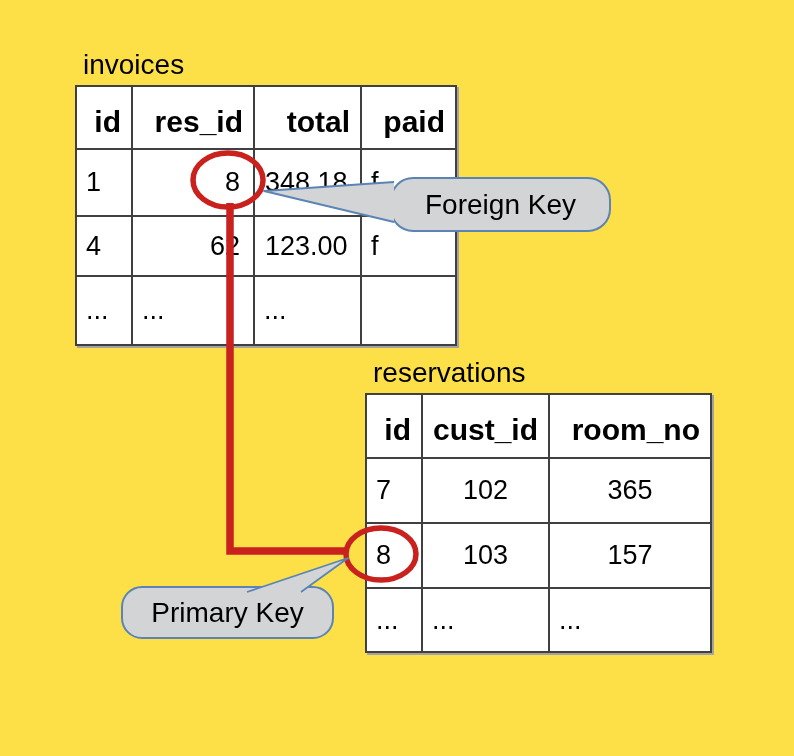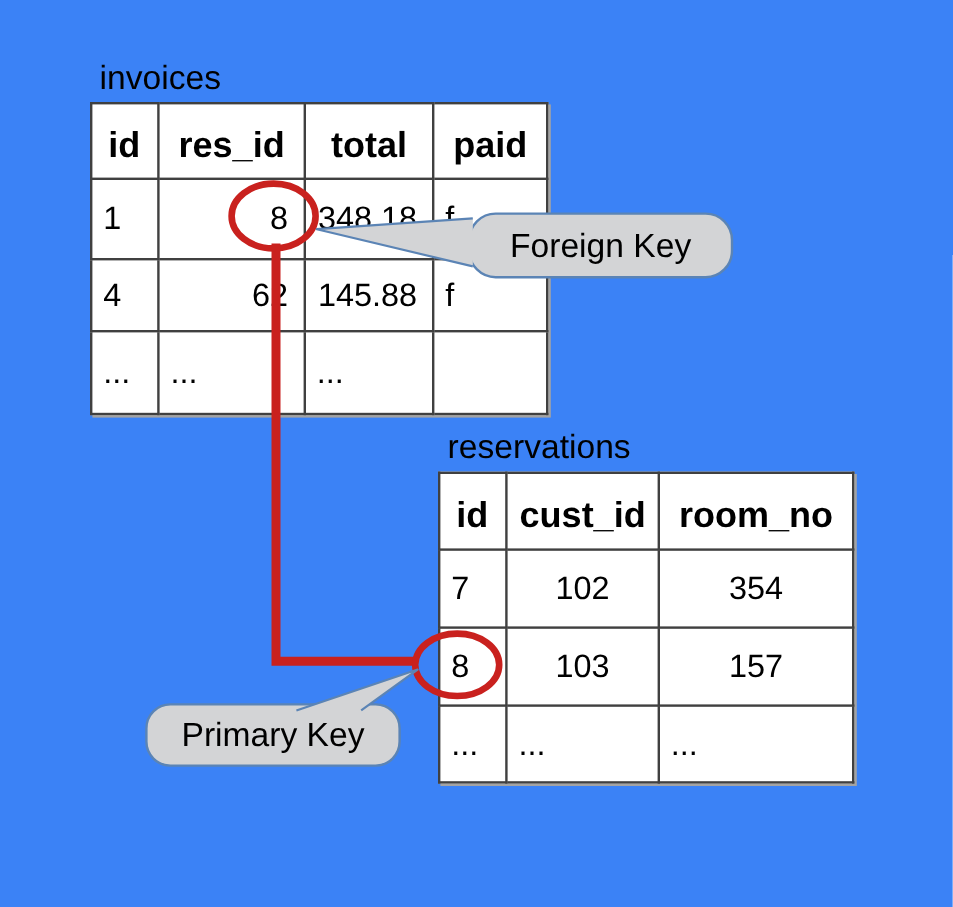--- a/index.html
+++ b/index.html
@@ -1,20 +1,20 @@
 <!DOCTYPE html>
 <html><head>
 <meta charset="utf-8">
 <style>
   html, body { margin: 0; padding: 0; background: #ffffff; }
   .canvas {
     position: relative;
     width: 794px;
     height: 756px;
-    background: #3b82f6;
+    background: #fde047;
     font-family: "Liberation Sans", sans-serif;
     color: #000;
     overflow: hidden;
   }
   .tbl-title {
     position: absolute;
     font-size: 28px;
     line-height: 30px;
     color: #000;
     white-space: nowrap;
@@ -35,21 +35,21 @@
   .dbtable th, .dbtable td {
     border: 2px solid #404040;
     vertical-align: middle;
     padding: 0 10px;
     overflow: hidden;
     white-space: nowrap;
   }
   .dbtable th {
     font-size: 30px;
     font-weight: bold;
-    text-align: center;
+    text-align: right;
     padding-top: 8px;
   }
   .dbtable td { font-size: 27px; font-weight: normal; }
   .al { text-align: left;  padding-left: 9px !important; }
   .ar { text-align: right; padding-right: 13px !important; }
   .ac { text-align: center; margin-left: 11px; }
   tr.dots-row td { text-align: left; padding-left: 9px; }
 
   #overlay {
     position: absolute;
@@ -95,21 +95,21 @@
       </tr>
       <tr style="height:67px">
         <td class="al">1</td>
         <td class="ar">8</td>
         <td class="ar">348.18</td>
         <td class="al">f</td>
       </tr>
       <tr style="height:60px">
         <td class="al">4</td>
         <td class="ar">62</td>
-        <td class="ar">145.88</td>
+        <td class="ar">123.00</td>
         <td class="al">f</td>
       </tr>
       <tr style="height:69px" class="dots-row">
         <td>...</td>
         <td>...</td>
         <td>...</td>
         <td></td>
       </tr>
     </tbody>
   </table>
@@ -124,21 +124,21 @@
     </colgroup>
     <tbody>
       <tr style="height:64px">
         <th class="al">id</th>
         <th>cust_id</th>
         <th>room_no</th>
       </tr>
       <tr style="height:65px">
         <td class="al">7</td>
         <td class="ac">102</td>
-        <td class="ac">354</td>
+        <td class="ac">365</td>
       </tr>
       <tr style="height:65px">
         <td class="al">8</td>
         <td class="ac">103</td>
         <td class="ac">157</td>
       </tr>
       <tr style="height:64px" class="dots-row">
         <td>...</td>
         <td>...</td>
         <td>...</td>

